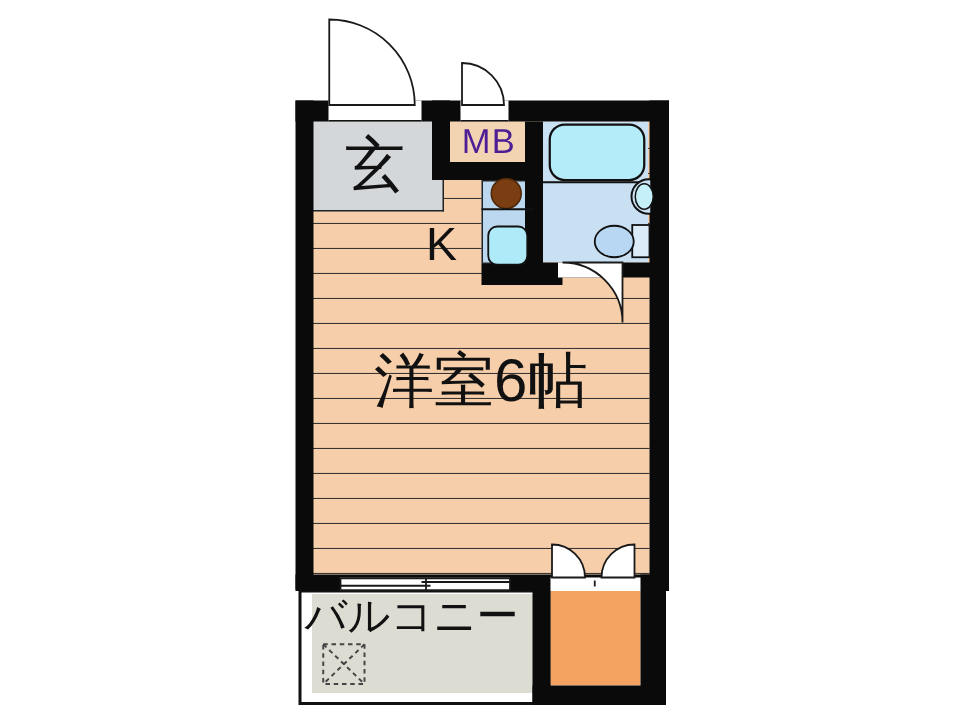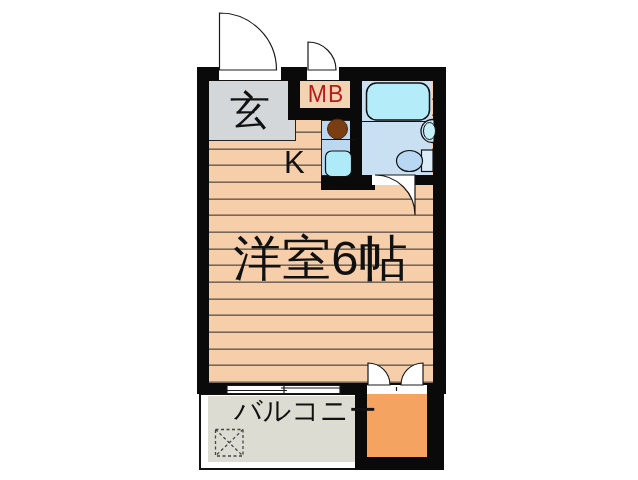--- a/index.html
+++ b/index.html
@@ -46,24 +46,24 @@
   .opening{position:absolute;background:#ffffff;z-index:25;}
   .o-entrance{left:219px;top:67px;width:62px;height:13px;border-bottom:1px solid #111;}
   .o-mb{left:307px;top:67px;width:32px;height:13px;border-bottom:1px solid #111;}
   .o-bath{left:372px;top:175px;width:43px;height:10px;}
   .o-window{left:227px;top:385px;width:113px;height:9px;}
   .o-storage{left:367px;top:385px;width:60px;height:9px;}
 
   
   .lbl{position:absolute;color:#111;z-index:45;white-space:nowrap;line-height:1;}
   .lbl-genkan{left:230px;top:90px;font-size:40px;}
-  .lbl-mb{font-size:23px;color:#b91c1c;letter-spacing:1px;z-index:45;}
+  .lbl-mb{font-size:23px;color:#4c1d95;letter-spacing:1px;z-index:45;}
   .lbl-k{left:284px;top:147px;font-size:31px;}
-  .lbl-main{left:208px;top:234px;width:225px;text-align:center;font-size:49px;}
-  .lbl-balcony{left:203px;top:397px;font-size:28px;margin-left:31px;}
+  .lbl-main{left:208px;top:234px;width:225px;text-align:center;font-size:40px;}
+  .lbl-balcony{left:203px;top:397px;font-size:28px;}
   .lbl-storage{left:361px;top:413px;font-size:33px;}
 
   .overlay-svg{position:absolute;left:0;top:0;z-index:40;pointer-events:none;}
 </style>
 </head>
 <body>
 
 <div class="canvas">
 
   <div class="room room-main"></div>

